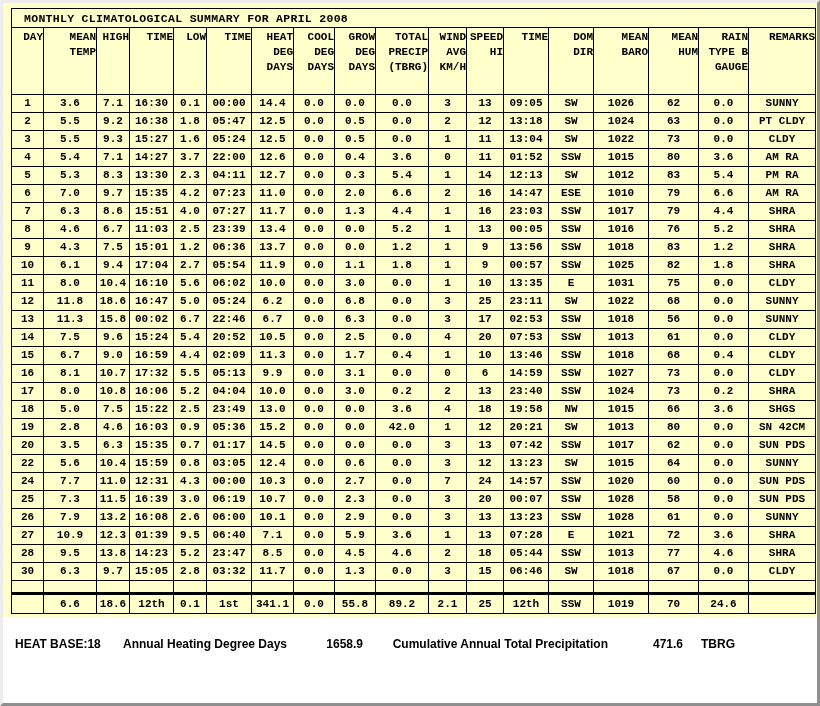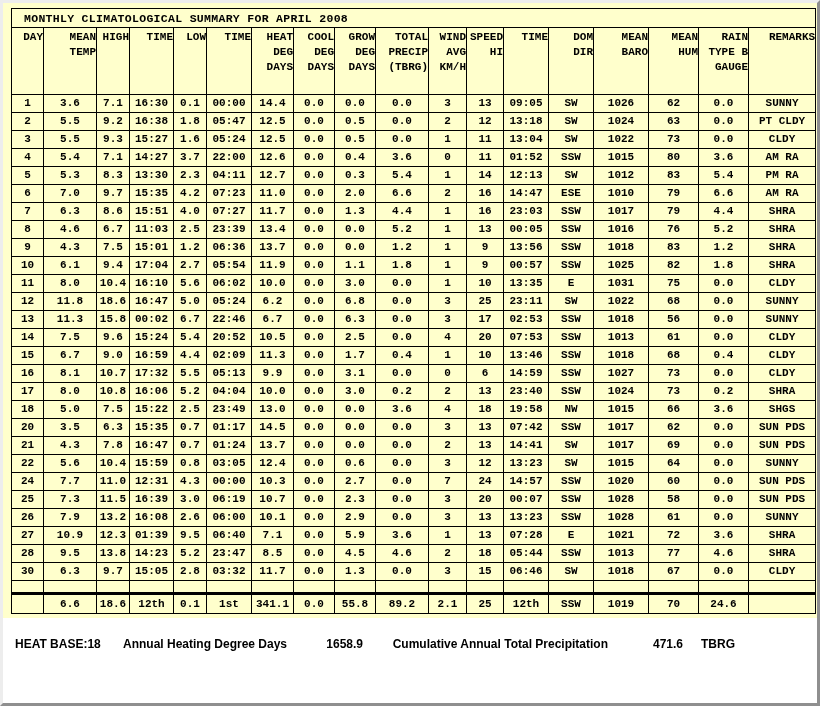--- a/index.html
+++ b/index.html
@@ -457,56 +457,56 @@
             <td>4</td>
             <td>18</td>
             <td>19:58</td>
             <td>NW</td>
             <td>1015</td>
             <td>66</td>
             <td>3.6</td>
             <td>SHGS</td>
           </tr>
           <tr>
+            <td>19</td>
+            <td>2.8</td>
+            <td>4.6</td>
+            <td>16:03</td>
+            <td>0.9</td>
+            <td>05:36</td>
+            <td>15.2</td>
+            <td>0.0</td>
+            <td>0.0</td>
+            <td>42.0</td>
+            <td>1</td>
+            <td>12</td>
+            <td>20:21</td>
+            <td>SW</td>
+            <td>1013</td>
+            <td>80</td>
+            <td>0.0</td>
+            <td>SN 42CM</td>
+          </tr>
+          <tr>
             <td>20</td>
             <td>3.5</td>
             <td>6.3</td>
             <td>15:35</td>
             <td>0.7</td>
             <td>01:17</td>
             <td>14.5</td>
             <td>0.0</td>
             <td>0.0</td>
             <td>0.0</td>
             <td>3</td>
             <td>13</td>
             <td>07:42</td>
             <td>SSW</td>
             <td>1017</td>
             <td>62</td>
-            <td>0.0</td>
-            <td>SUN PDS</td>
-          </tr>
-          <tr>
-            <td>21</td>
-            <td>4.3</td>
-            <td>7.8</td>
-            <td>16:47</td>
-            <td>0.7</td>
-            <td>01:24</td>
-            <td>13.7</td>
-            <td>0.0</td>
-            <td>0.0</td>
-            <td>0.0</td>
-            <td>2</td>
-            <td>13</td>
-            <td>14:41</td>
-            <td>SW</td>
-            <td>1017</td>
-            <td>69</td>
             <td>0.0</td>
             <td>SUN PDS</td>
           </tr>
           <tr>
             <td>22</td>
             <td>5.6</td>
             <td>10.4</td>
             <td>15:59</td>
             <td>0.8</td>
             <td>03:05</td>

